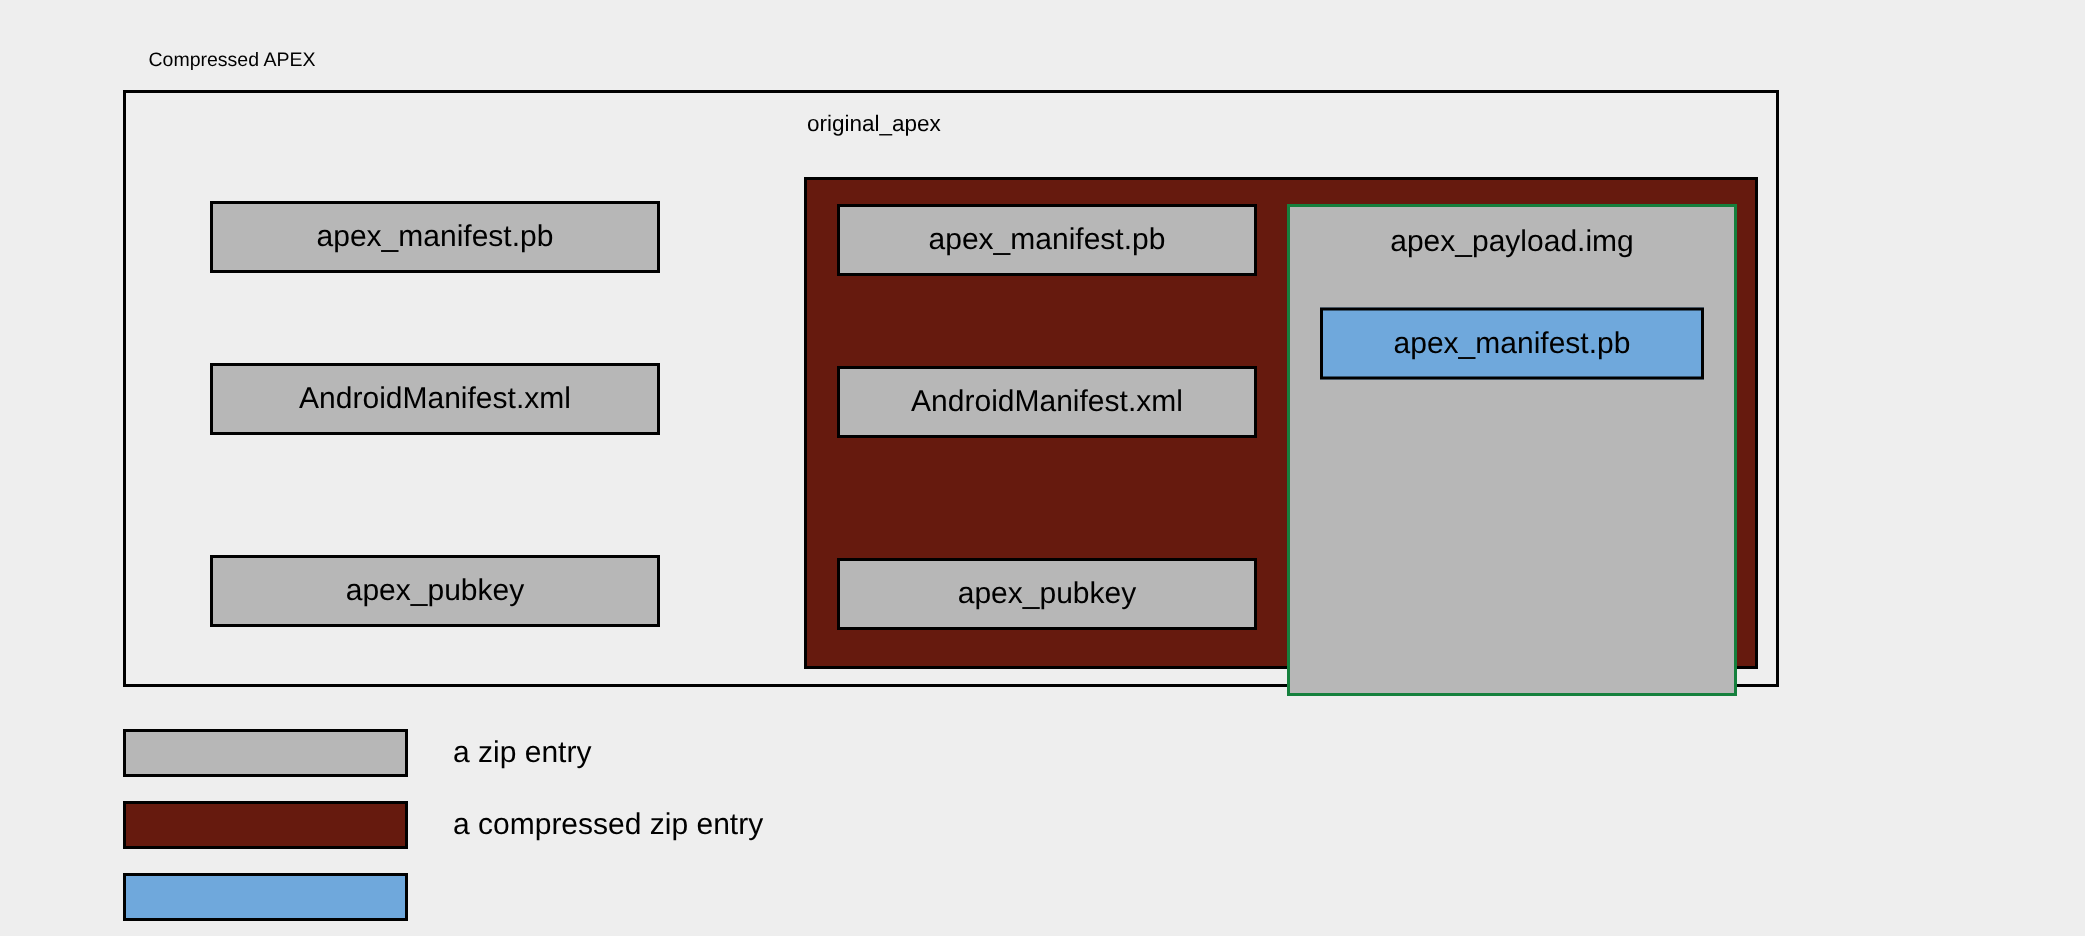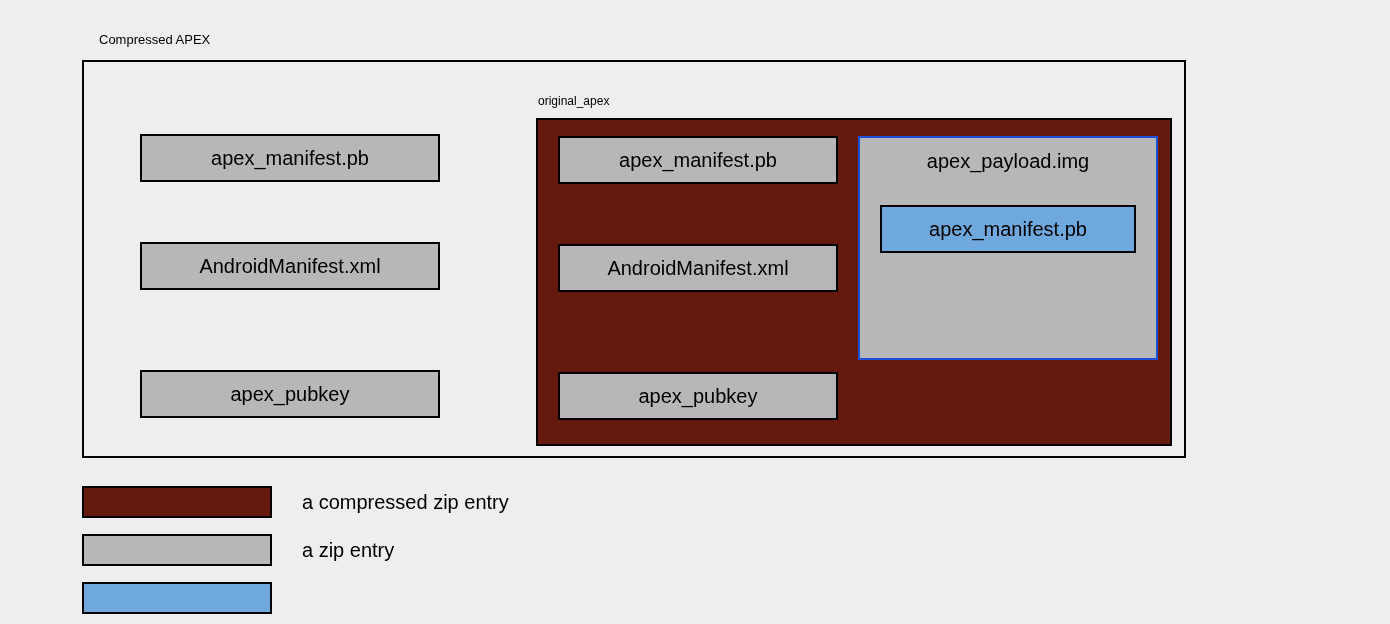--- a/index.html
+++ b/index.html
@@ -39,23 +39,23 @@
     position: absolute;
     font-size: 20px;
   }
   .left-box {
     left: 56px;
     width: 300px;
     height: 48px;
   }
   .brown-label {
     position: absolute;
-    top: 32px;
+    top: 12px;
     left: 454px;
-    font-size: 12px;
+    font-size: 15px;
   }
   .brown-box {
     position: absolute;
     top: 56px;
     left: 452px;
     width: 636px;
     height: 328px;
     background: #661a0e;
     border: 2px solid #000;
   }
@@ -71,23 +71,23 @@
   .mid-box {
     left: 20px;
     width: 280px;
     height: 48px;
   }
   .payload-box {
     position: absolute;
     top: 16px;
     left: 320px;
     width: 300px;
-    height: 224px;
+    height: 328px;
     background: #b7b7b7;
-    border: 2px solid #1d4ed8;
+    border: 2px solid #15803d;
   }
   .payload-title {
     text-align: center;
     padding: 12px 0 4px 0;
     font-size: 20px;
   }
   .blue-box {
     background: #6fa8dc;
     border: 2px solid #000;
     display: flex;
@@ -139,23 +139,23 @@
     <div class="payload-box">
       <div class="payload-title">apex_payload.img</div>
       <div class="blue-box" style="margin-top:28px">apex_manifest.pb</div>
     </div>
 
   </div>
 </div>
 
 <div class="legend">
   <div class="legend-row">
+    <div class="legend-swatch swatch-gray"></div>
+    <div class="legend-label">a zip entry</div>
+  </div>
+  <div class="legend-row">
     <div class="legend-swatch swatch-brown"></div>
     <div class="legend-label">a compressed zip entry</div>
-  </div>
-  <div class="legend-row">
-    <div class="legend-swatch swatch-gray"></div>
-    <div class="legend-label">a zip entry</div>
   </div>
   <div class="legend-row">
     <div class="legend-swatch swatch-blue"></div>
   </div>
 </div>
 
 </body></html>

